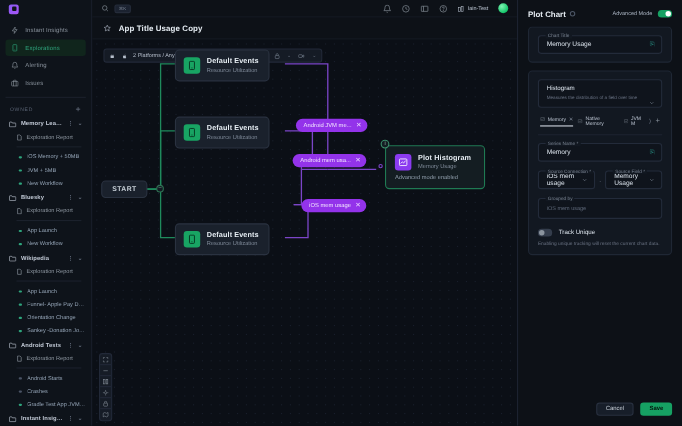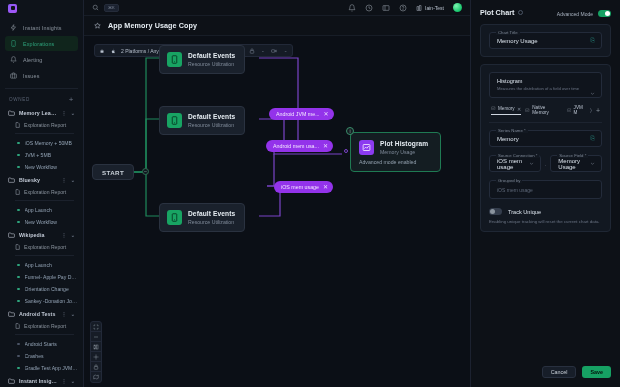--- a/index.html
+++ b/index.html
@@ -201,21 +201,21 @@
   .cc-btn:last-child{border-bottom:none;}
   .cc-btn svg{width:6px;height:6px;display:block;}
 
   
   .panel {
     width:150px; height:387px; background:#0d1117;
     border-left:1px solid #1c2230;
     display:flex; flex-direction:column;
   }
   .panel-head {
-    display:flex;align-items:flex-end; justify-content:space-between;
+    display:flex;align-items:center; justify-content:space-between;
     padding: 8px 9px 7px 9px;
   }
   .ph-left { display:flex;align-items:center; gap:4px;}
   .ph-title{ font-size:7.2px; font-weight:bold; color:#e6edf3;}
   .ph-info { width:5px;height:5px;border-radius:50%;border:1px solid #4b5565;}
   .ph-right { display:flex;align-items:center;gap:5px;}
   .adv-label { font-size:5px; color:#aab4c2;}
   .toggle {
     width:13px;height:7px;border-radius:4px;background:#16a163; position:relative;
   }
@@ -535,21 +535,21 @@
         <span class="avatar"></span>
       </div>
     </div>
 
     <div class="titlebar">
       <span class="star-ico">
         <svg viewBox="0 0 24 24" fill="none" stroke="#b9c2cf" stroke-width="1.8">
             <polygon points="12,3 14.8,9.2 21.5,9.9 16.5,14.4 18,21 12,17.6 6,21 7.5,14.4 2.5,9.9 9.2,9.2"></polygon>
           </svg>
       </span>
-      <span class="page-title">App Memory Usage Copy</span>
+      <span class="page-title">App Title Usage Copy</span>
     </div>
 
     <div class="canvas">
 
       <svg style="position:absolute;left:0;top:0;width:390px;height:340px;">
 
         <path d="M44 136 L62 136 L62 22 L75 22" stroke="#1f8a5c" stroke-width="1.2" fill="none"></path>
         <path d="M44 136 L62 136 L62 83 L75 83" stroke="#1f8a5c" stroke-width="1.2" fill="none"></path>
         <path d="M44 136 L62 136 L62 180 L75 180" stroke="#1f8a5c" stroke-width="1.2" fill="none"></path>
 

